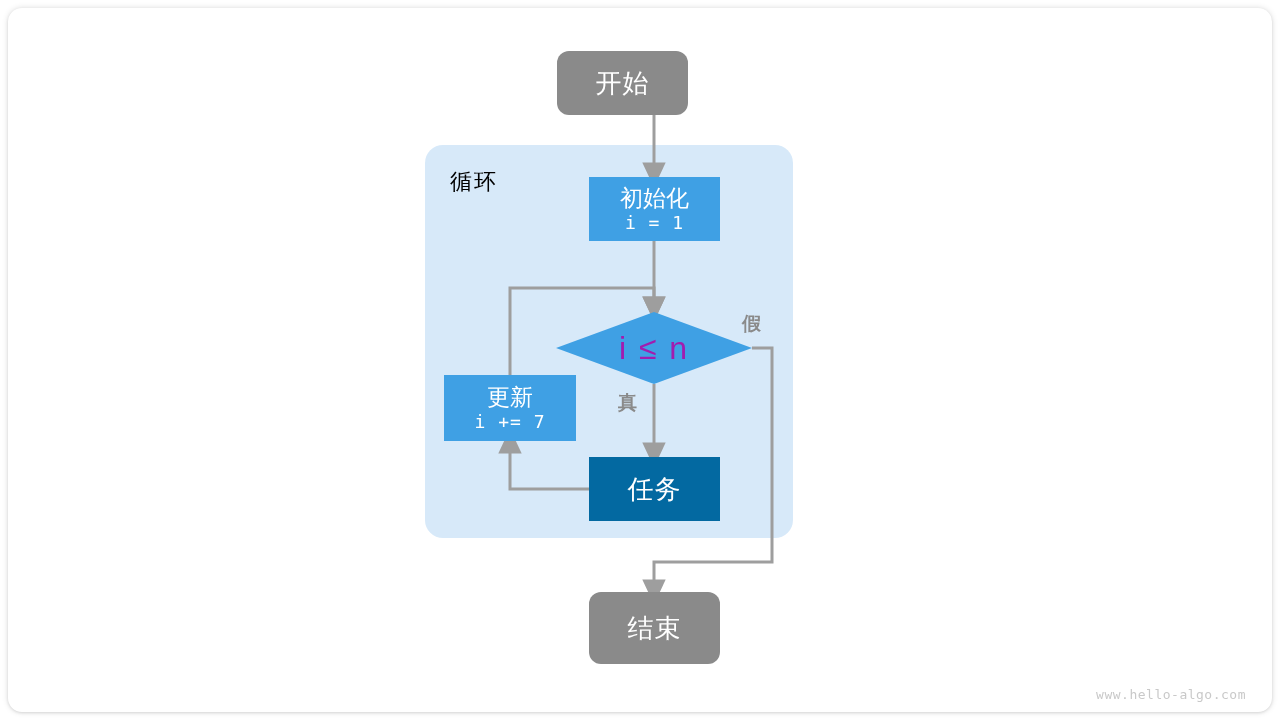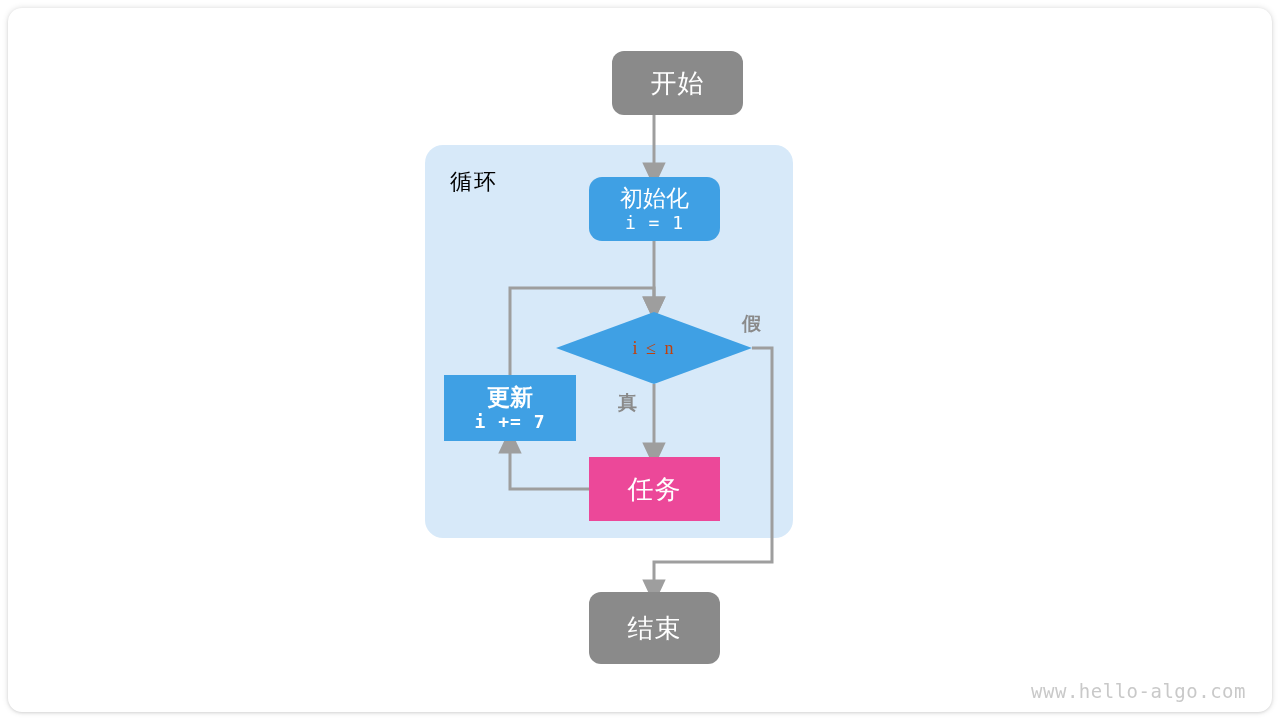--- a/index.html
+++ b/index.html
@@ -61,21 +61,21 @@
   }
 
   
   .process-blue {
     background: #3fa0e4;
     font-size: 23px;
   }
 
   
   .process-green {
-    background: #ec4899;
+    background: #0369a1;
     font-size: 26px;
     letter-spacing: 1px;
   }
 
   .codeline {
     font-family: "DejaVu Sans Mono", "Liberation Mono", monospace;
     font-size: 18px;
     letter-spacing: 1px;
   }
 
@@ -89,23 +89,23 @@
   }
   .decision-label {
     position: absolute;
     left: 0;
     top: 0;
     width: 100%;
     height: 100%;
     display: flex;
     align-items: center;
     justify-content: center;
-    color: #c2410c;
-    font-family: Liberation Serif, serif;
-    font-size: 18px;
+    color: #a21caf;
+    font-family: Liberation Sans, sans-serif;
+    font-size: 32px;
     letter-spacing: 2px;
   }
 
   
   #loop-container {
     position: absolute;
     background: #d7e9f9;
     border-radius: 18px;
   }
 
@@ -123,21 +123,21 @@
     font-weight: bold;
     font-size: 19px;
   }
 
   #watermark {
     position: absolute;
     right: 34px;
     bottom: 18px;
     color: #c9c9c9;
     font-family: "DejaVu Sans Mono", "Liberation Mono", monospace;
-    font-size: 19px;
+    font-size: 13px;
     letter-spacing: 0.5px;
     user-select: none;
   }
 </style>
 </head>
 <body>
 
 <div id="stage">
 
   <div id="card"></div>
@@ -162,37 +162,37 @@
       <path d="M654,384 L654,455" marker-end="url(#arrowhead)"></path>
 
       <path d="M589,489 L510,489 L510,441" marker-end="url(#arrowhead)"></path>
 
       <path d="M510,375 L510,288 L654,288 L654,309" marker-end="url(#arrowhead)"></path>
 
       <path d="M752,348 L772,348 L772,562 L654,562 L654,592" marker-end="url(#arrowhead)"></path>
     </g>
   </svg>
 
-  <div class="node terminal" style="left:612px; top:51px; width:131px; height:64px;">
+  <div class="node terminal" style="left:557px; top:51px; width:131px; height:64px;">
     <span class="cn-line">开始</span>
   </div>
 
-  <div class="node process-blue" style="left:589px; top:177px; width:131px; height:64px;border-radius:13px;">
+  <div class="node process-blue" style="left:589px; top:177px; width:131px; height:64px;">
     <span class="cn-line">初始化</span>
     <span class="codeline">i = 1</span>
   </div>
 
   <div class="decision-wrap" style="left:556px; top:312px; width:196px; height:72px;">
     <svg width="196" height="72" viewBox="0 0 196 72" xmlns="http://www.w3.org/2000/svg">
       <polygon points="98,0 196,36 98,72 0,36" fill="#3fa0e4"></polygon>
     </svg>
     <div class="decision-label">i ≤ n</div>
   </div>
 
-  <div class="node process-blue" style="left:444px; top:375px; width:132px; height:66px;font-weight:bold;">
+  <div class="node process-blue" style="left:444px; top:375px; width:132px; height:66px;">
     <span class="cn-line">更新</span>
     <span class="codeline">i += 7</span>
   </div>
 
   <div class="node process-green" style="left:589px; top:457px; width:131px; height:64px;">
     <span class="cn-line">任务</span>
   </div>
 
   <div class="node terminal" style="left:589px; top:592px; width:131px; height:72px;">
     <span class="cn-line">结束</span>

